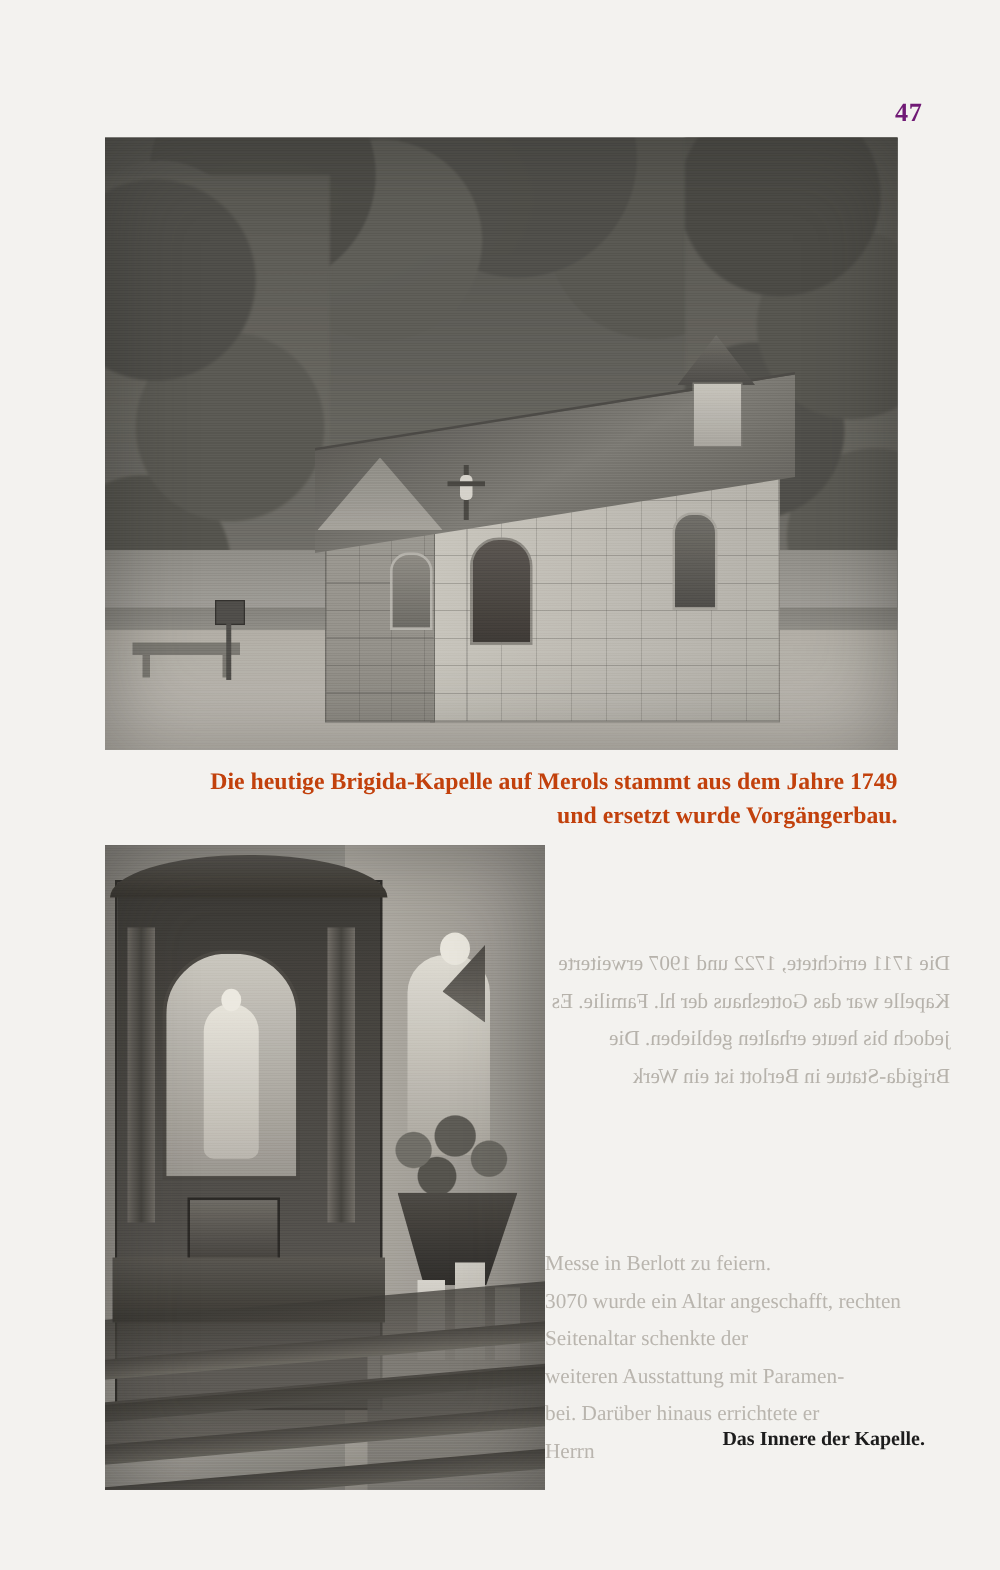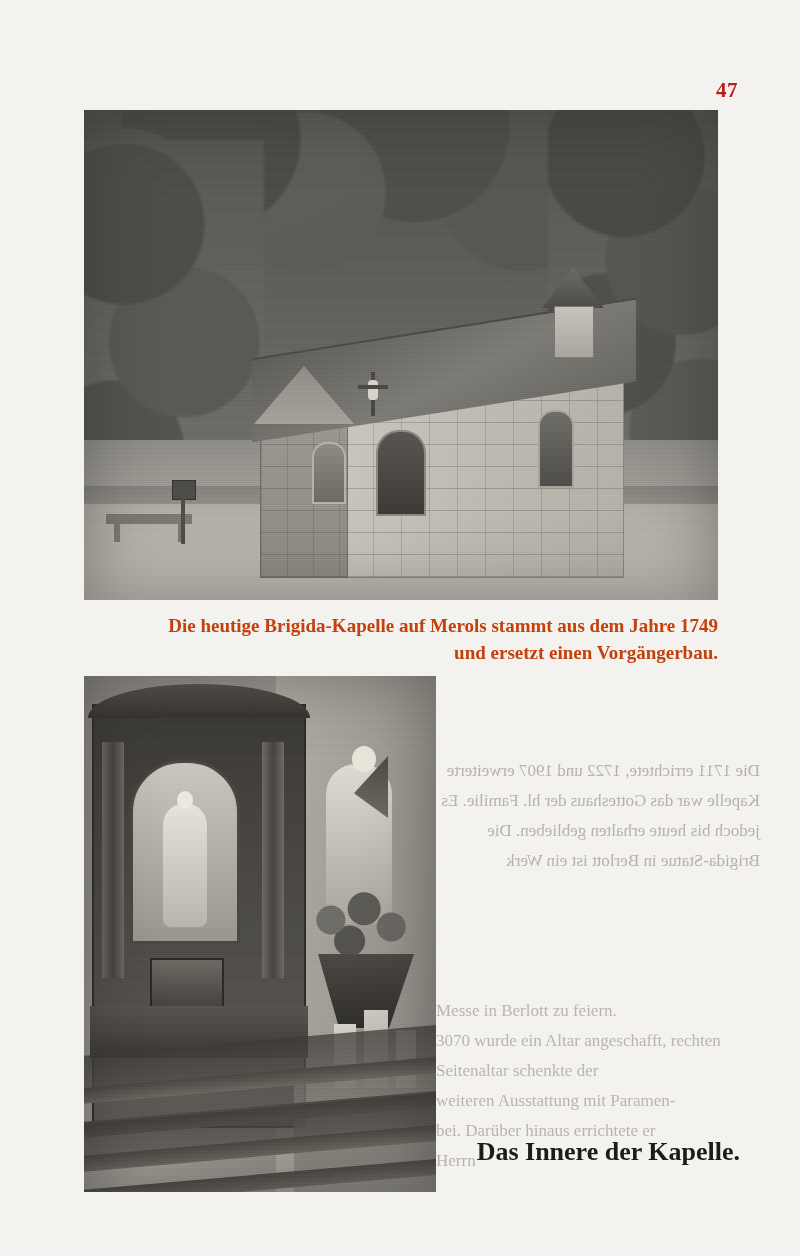--- a/index.html
+++ b/index.html
@@ -23,21 +23,21 @@
     background: #f3f2ef;
   }
 
   
   .page-number {
     position: absolute;
     right: 62px;
     top: 78px;
     font-size: 21px;
     font-weight: 700;
-    color: #b91c1c;
+    color: #701a75;
     font-family: "Liberation Serif", serif;
     letter-spacing: 0.5px;
   }
 
   
   .bleed {
     position: absolute;
     left: 430px;
     top: 756px;
     width: 330px;
@@ -98,21 +98,21 @@
     height: 516px;
     overflow: hidden;
     background: #6d6a66;
   }
   .caption-bottom {
     position: absolute;
     left: 440px;
     top: 1138px;
     width: 300px;
     text-align: right;
-    font-size: 26px;
+    font-size: 16px;
     font-weight: 700;
     line-height: 27px;
     color: #1c1c1c;
     font-family: "Liberation Serif", serif;
   }
 
   
   .sky {
     position: absolute; left:0; top:0; width:100%; height:100%;
     background:
@@ -424,21 +424,21 @@
       <div class="win-small"></div>
       <div class="win-side"></div>
     </div>
 
     <div class="photo-grain"></div>
     <div class="photo-vignette"></div>
   </div>
 
   <div class="caption-top">
     <span>Die heutige Brigida-Kapelle auf Merols stammt aus dem Jahre 1749</span><br>
-    <span>und ersetzt einen Vorgängerbau.</span>
+    <span>und ersetzt wurde Vorgängerbau.</span>
   </div>
 
   <div class="figure-bottom">
     <div class="int-bg"></div>
     <div class="int-wall-right"></div>
 
     <div class="altar">
       <div class="altar-top"></div>
       <div class="column-a"></div>
       <div class="column-b"></div>

